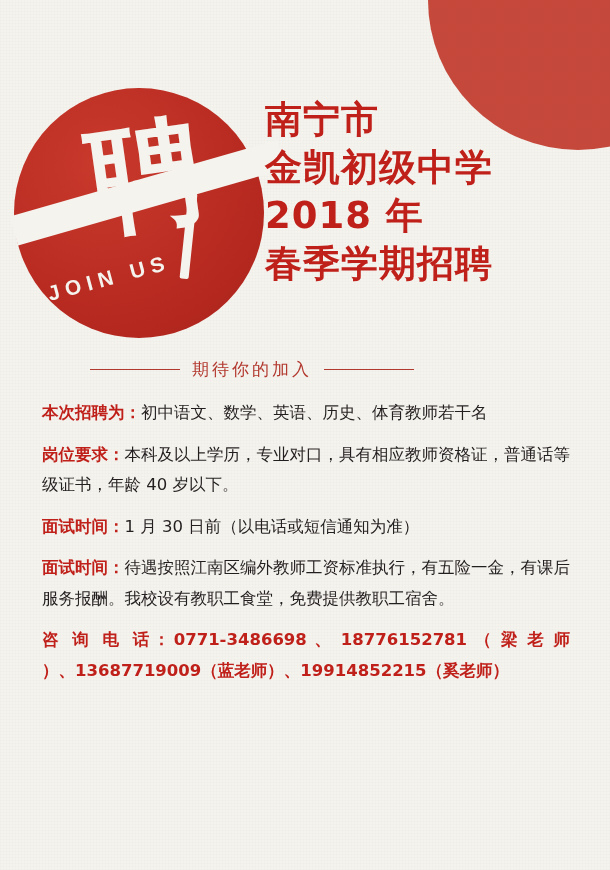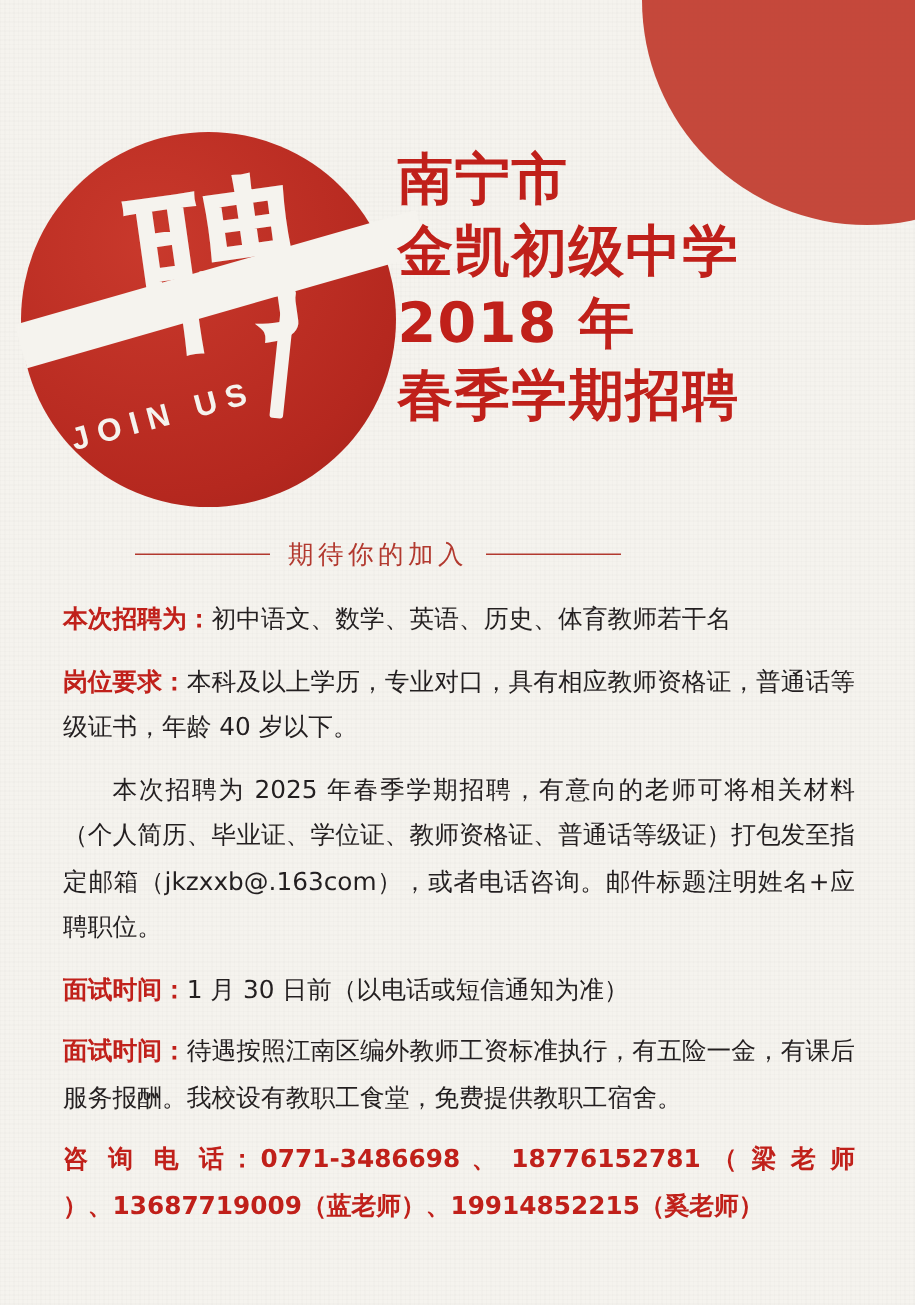--- a/index.html
+++ b/index.html
@@ -263,21 +263,20 @@
   <div class="content">
 
     <p class="para">
       <span class="label">本次招聘为：</span><span>初中语文、数学、英语、历史、体育教师若干名</span>
     </p>
 
     <p class="para">
       <span class="label">岗位要求：</span><span>本科及以上学历，专业对口，具有相应教师资格证，普通话等级证书，年龄 40 岁以下。</span>
     </p>
 
-    <p class="para indent">本次招聘为 2025 年春季学期招聘，有意向的老师可将相关材料（个人简历、毕业证、学位证、教师资格证、普通话等级证）打包发至指定邮箱（jkzxxb@.163com），或者电话咨询。邮件标题注明姓名+应聘职位。</p>
 
     <p class="para">
       <span class="label">面试时间：</span><span>1 月 30 日前（以电话或短信通知为准）</span>
     </p>
 
     <p class="para">
       <span class="label">面试时间：</span><span>待遇按照江南区编外教师工资标准执行，有五险一金，有课后服务报酬。我校设有教职工食堂，免费提供教职工宿舍。</span>
     </p>
 
     <p class="para phones">

